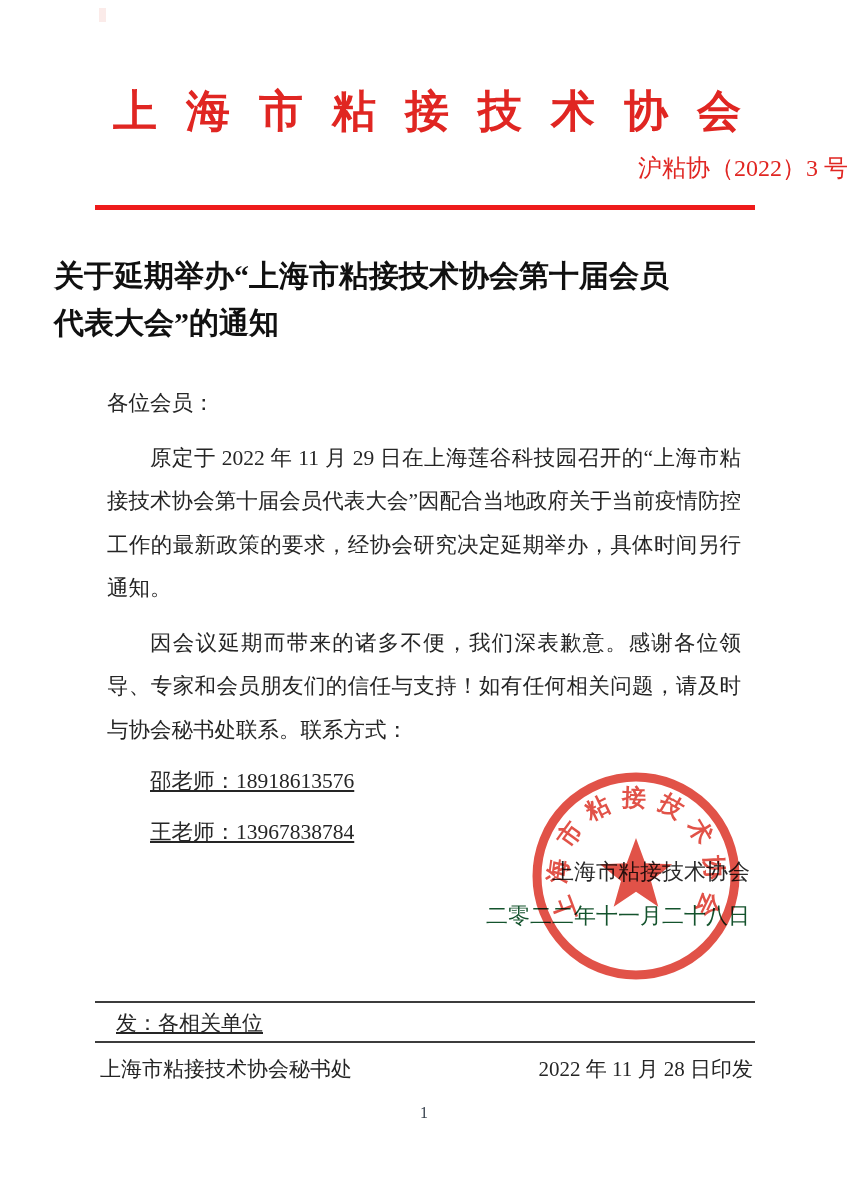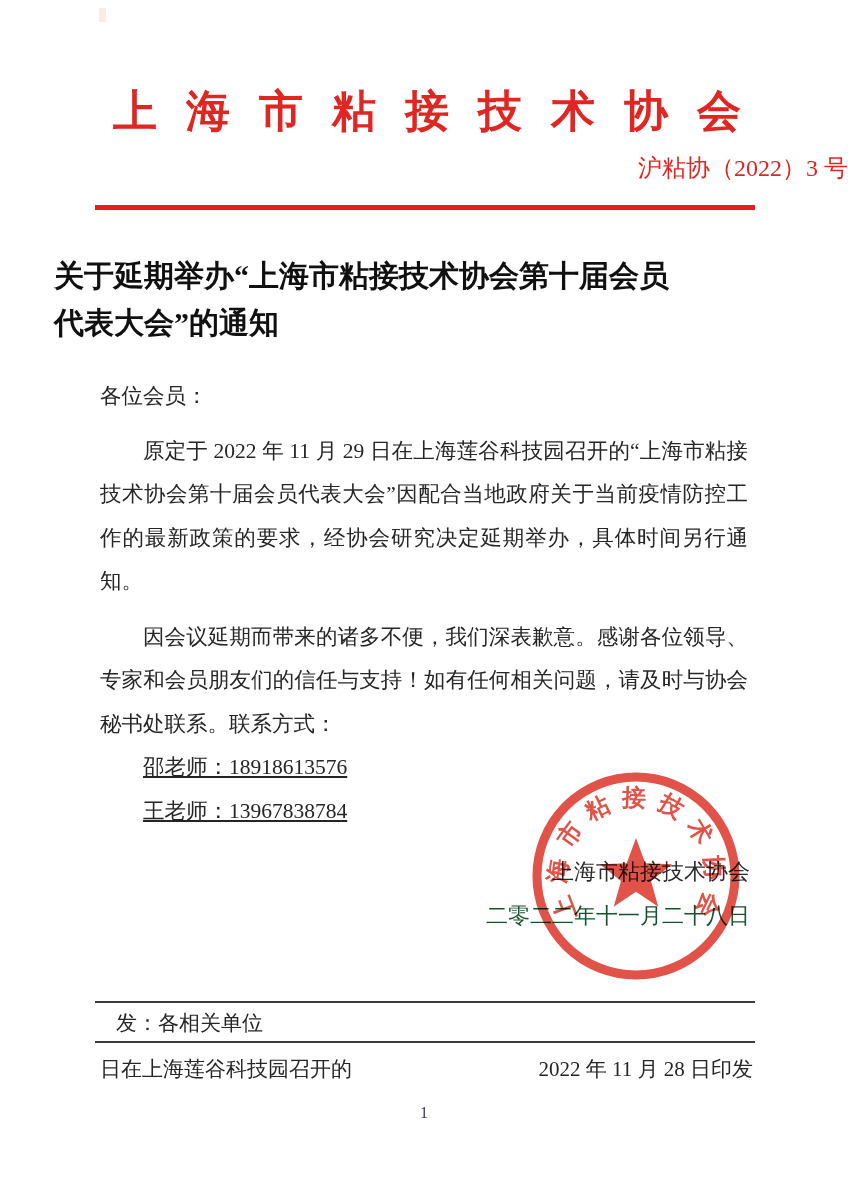--- a/index.html
+++ b/index.html
@@ -30,24 +30,24 @@
     position:absolute;top:252px;left:54px;right:54px;
     text-align:left;font-size:30px;font-weight:bold;
     line-height:47px;color:#101010;
   }
   
   .body-text{
     position:absolute;top:375px;left:100px;width:648px;
     font-size:21.5px;line-height:43.5px;color:#252525;
     text-align:justify;
   }
-  .body-text p{margin:0;}
+  .body-text p{margin:7px;}
   .body-text p.indent{text-indent:2em;}
   .body-text p.p1{margin-top:11px;}
-  .body-text p.p2{margin-top:12px;}
+  .body-text p.p2{margin-top:12px;font-family:Liberation Mono, monospace;}
   .body-text p.contact{text-indent:2em;text-align:left;text-decoration:underline;}
   
   .sig-org{
     position:absolute;top:857px;right:98px;
     font-size:22px;color:#2a2a2a;white-space:nowrap;
   }
   .sig-date{
     position:absolute;top:901px;right:98px;
     font-size:22px;color:#14532d;white-space:nowrap;
   }
@@ -55,21 +55,21 @@
   .seal{
     position:absolute;left:527px;top:767px;width:218px;height:218px;
     opacity:.87;mix-blend-mode:multiply;
   }
   
   .foot-rule{position:absolute;left:95px;width:660px;height:2px;background:#3c3c3c;}
   .rule-1{top:1001px;}
   .rule-2{top:1041px;}
   .cc-line{
     position:absolute;top:1009px;left:116px;
-    font-size:21px;color:#252525;
+    font-size:21px;color:#252525;text-decoration:underline;
   }
   .issuer{
     position:absolute;top:1055px;left:100px;
     font-size:21px;color:#252525;
   }
   .print-date{
     position:absolute;top:1055px;right:95px;
     font-size:21px;color:#252525;
   }
   .page-number{
@@ -116,17 +116,17 @@
       <path id="sealTextPath" d="M 48.38 144 A 70 70 0 1 1 166.34 149.15" fill="none"></path>
     </defs>
     <text font-size="24" font-weight="bold" fill="#dd382c" letter-spacing="10.5" font-family="Liberation Serif, DejaVu Serif, serif">
       <textPath href="#sealTextPath" startOffset="50%" text-anchor="middle">上海市粘接技术协会</textPath>
     </text>
   </svg>
 
   <div class="foot-rule rule-1"></div>
   <div class="cc-line">发：各相关单位</div>
   <div class="foot-rule rule-2"></div>
-  <div class="issuer">日在上海莲谷科技园召开的</div>
+  <div class="issuer">上海市粘接技术协会秘书处</div>
   <div class="print-date">2022 年 11 月 28 日印发</div>
   <div class="page-number">1</div>
 
 </div>
 
 </body></html>

